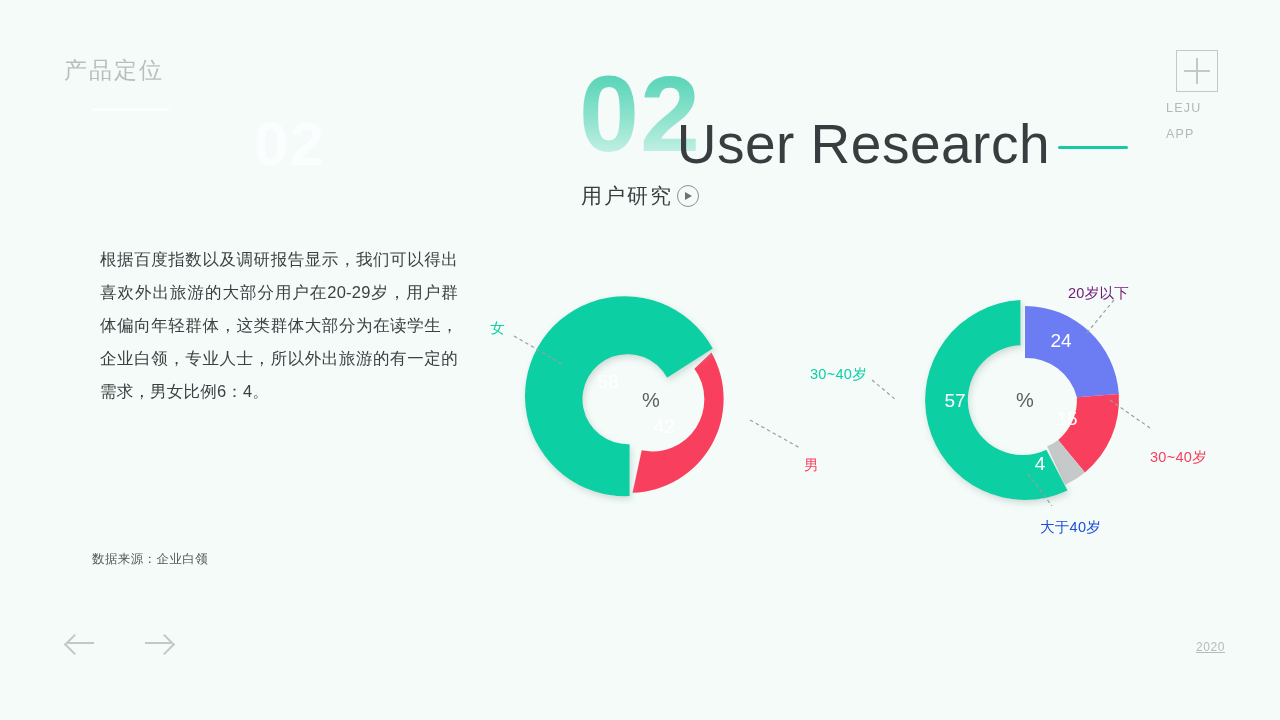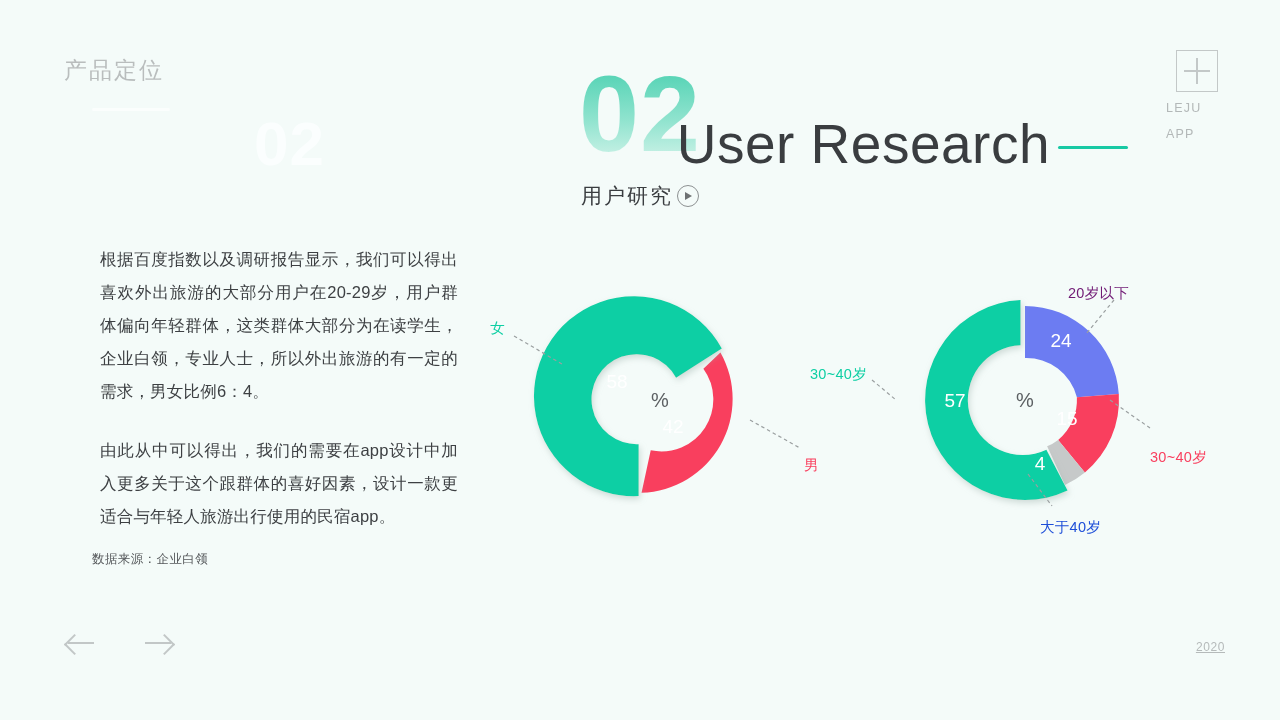--- a/index.html
+++ b/index.html
@@ -318,27 +318,26 @@
   </div>
 
   <div class="logo-wrap">
     <div class="logo-mark"></div>
     <div class="logo-line">LEJU</div>
     <div class="logo-line" style="margin-top:8px">APP</div>
   </div>
 
   <div class="copy">
     <p>根据百度指数以及调研报告显示，我们可以得出喜欢外出旅游的大部分用户在20-29岁，用户群体偏向年轻群体，这类群体大部分为在读学生，企业白领，专业人士，所以外出旅游的有一定的需求，男女比例6：4。</p>
-    <p>由此从中可以得出，我们的需要在app设计中加入更多关于这个跟群体的喜好因素，设计一款更适合与年轻人旅游出行使用的民宿app。</p>
   </div>
   <div class="source-note">数据来源：企业白领</div>
 
   <div class="chart-area">
 
-    <div class="donut" style="left:60px; top:20px;text-align:right;">
+    <div class="donut" style="left:51px; top:20px;text-align:right;">
       <svg width="260" height="260" viewBox="0 0 260 260">
         <defs>
           <filter id="sh1" x="-30%" y="-30%" width="160%" height="160%">
             <feDropShadow dx="1.5" dy="3" stdDeviation="3" flood-color="#9fb3ad" flood-opacity="0.45"></feDropShadow>
           </filter>
         </defs>
 
         <path d="M 190.43 82.57
                  A 94 94 0 0 1 111.55 222.83
                  L 120.74 180.37

